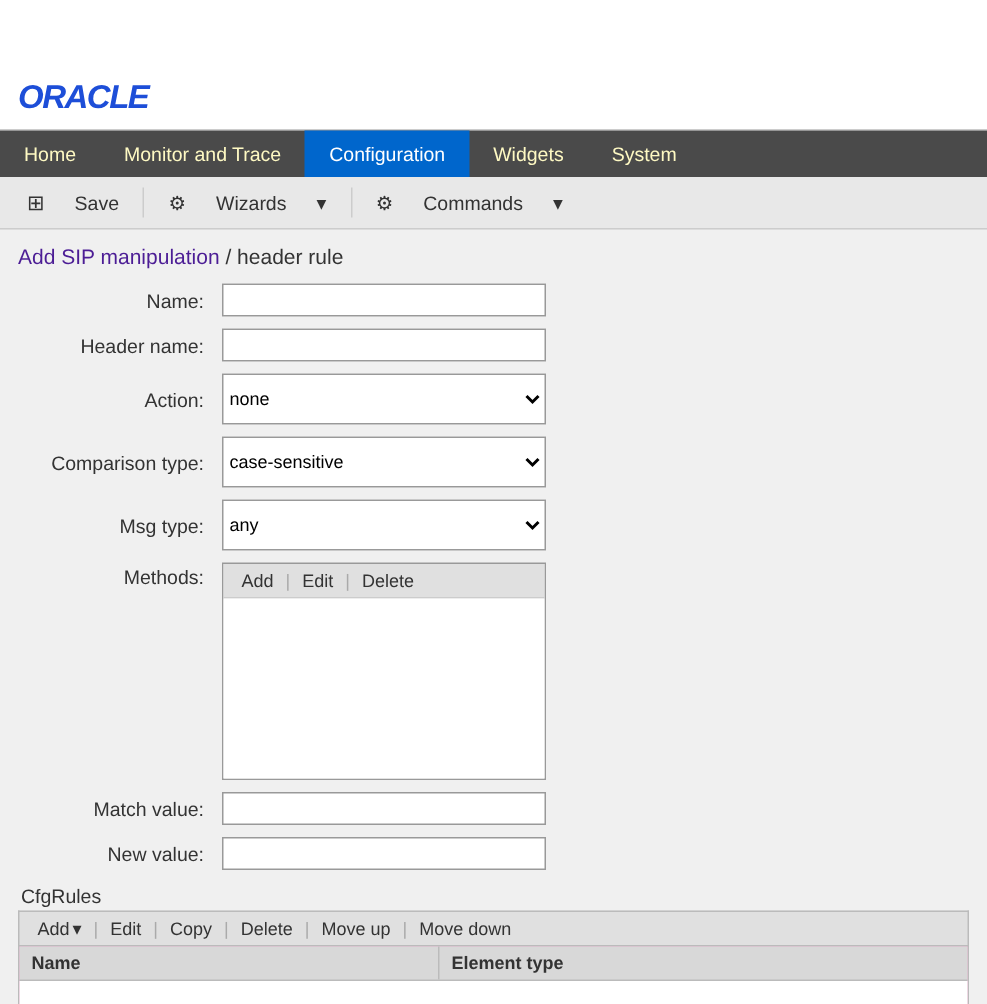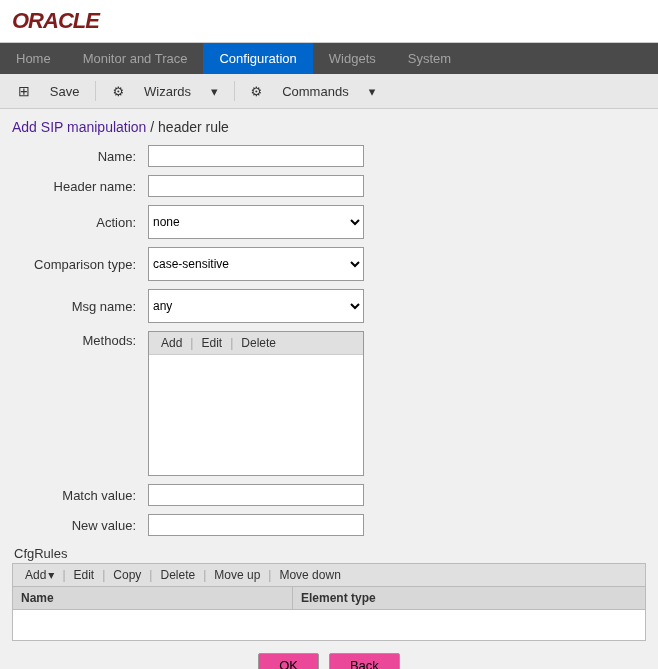--- a/index.html
+++ b/index.html
@@ -1,24 +1,24 @@
 <!DOCTYPE html>
 <html><head>
   <meta charset="utf-8">
   <style>
     * { box-sizing: border-box; margin: 0; padding: 0; }
     body { font-family: Arial, sans-serif; font-size: 13px; background: #f0f0f0; width: 658px; }
 
     
     .header { background: #fff; padding: 8px 12px; border-bottom: 1px solid #ccc; }
-    .oracle-logo { color: #7f1d1d; font-size: 22px; font-weight: bold; font-style: italic; letter-spacing: -1px; }
+    .oracle-logo { color: #1d4ed8; font-size: 22px; font-weight: bold; font-style: italic; letter-spacing: -1px; margin-top: 44px; }
 
     
     .nav { background: #4a4a4a; display: flex; align-items: center; }
-    .nav-item { color: #a3a3a3; padding: 8px 16px; cursor: pointer; font-size: 13px; text-decoration: none; }
+    .nav-item { color: #fef9c3; padding: 8px 16px; cursor: pointer; font-size: 13px; text-decoration: none; }
     .nav-item.active { background: #0066cc; color: #fff; }
 
     
     .toolbar { background: #e8e8e8; border-bottom: 1px solid #ccc; padding: 5px 10px; display: flex; align-items: center; gap: 4px; }
     .toolbar-btn { background: #e8e8e8; border: none; cursor: pointer; padding: 4px 8px; font-size: 13px; display: flex; align-items: center; gap: 20px; color: #333; }
     .toolbar-sep { width: 1px; height: 20px; background: #ccc; margin: 0 4px; }
 
     
     .breadcrumb { padding: 10px 12px 6px; font-size: 14px; color: #333; }
     .breadcrumb a { color: #4c1d95; text-decoration: none; }
@@ -124,21 +124,21 @@
       <td>Comparison type:</td>
       <td>
         <select class="form-select">
           <option selected="">case-sensitive</option>
           <option>case-insensitive</option>
           <option>pattern-rule</option>
         </select>
       </td>
     </tr>
     <tr>
-      <td>Msg name:</td>
+      <td>Msg type:</td>
       <td>
         <select class="form-select">
           <option selected="">any</option>
           <option>request</option>
           <option>response</option>
         </select>
       </td>
     </tr>
     <tr>
       <td style="vertical-align:top; padding-top:6px;">Methods:</td>

